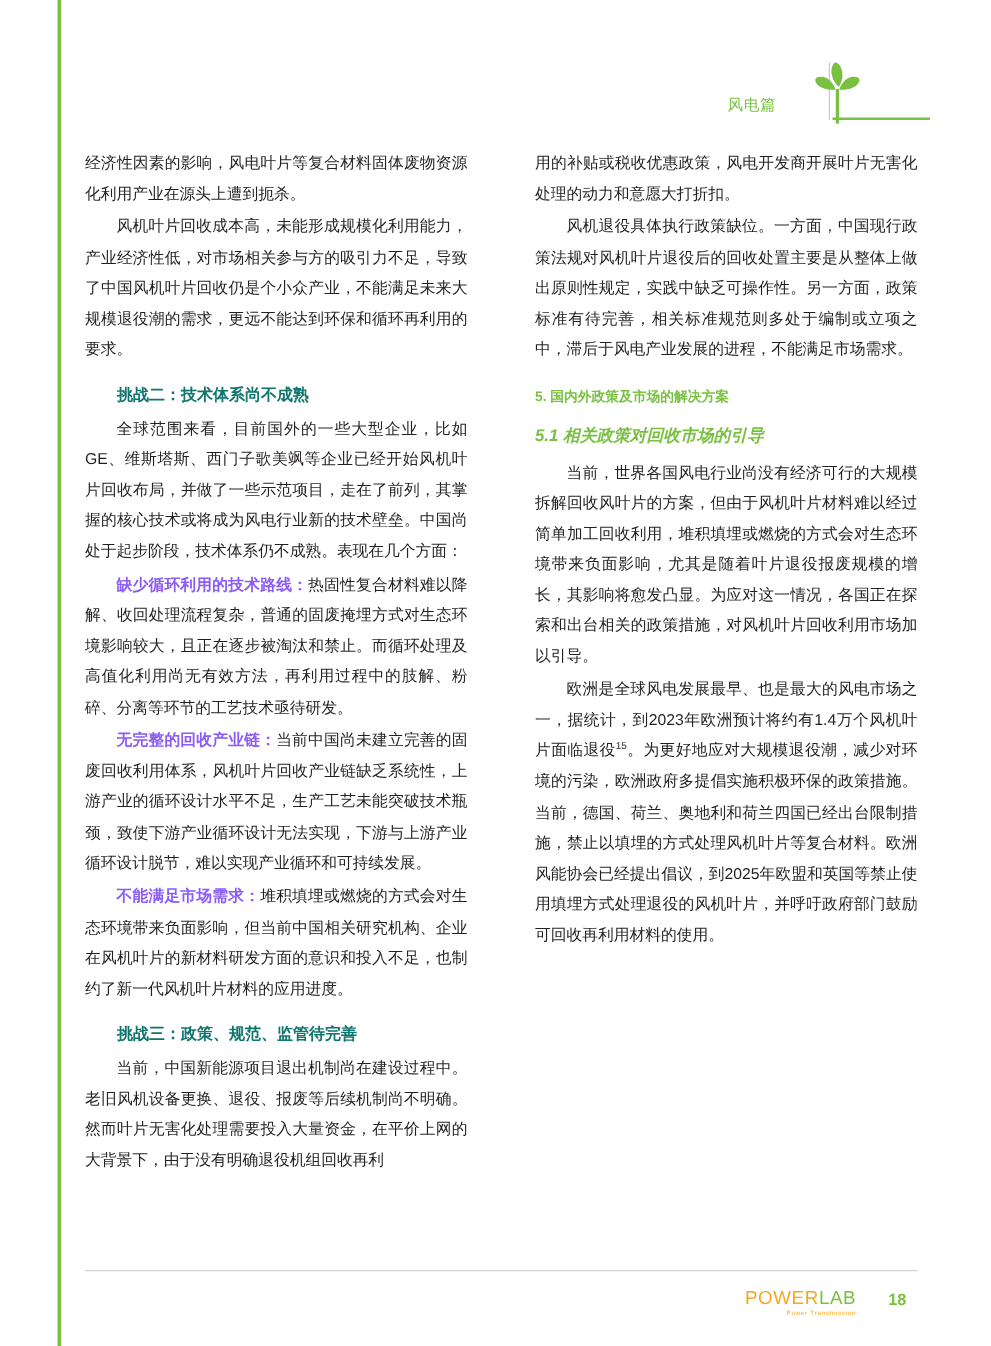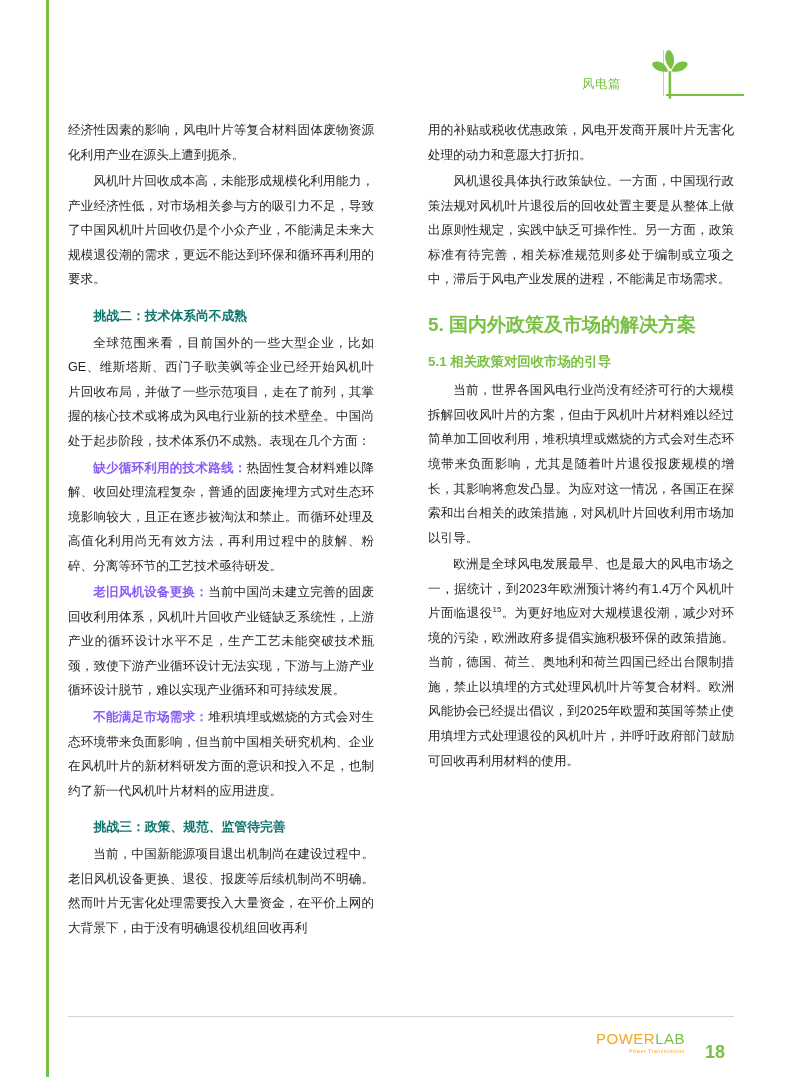--- a/index.html
+++ b/index.html
@@ -100,33 +100,34 @@
     text-indent: 2em;
     line-height: 1.95;
     color: #0f766e;
   }
   .run-head {
     font-weight: bold;
     color: #8b5cf6;
   }
   h2.section-head {
     margin: 18px 0 10px 0;
-    font-size: 19px;
+    font-size: 11px;
     font-weight: bold;
     color: #7ac143;
     line-height: 1.6;
     text-indent: 0;
   }
   h3.section-sub {
     margin: 6px 0 4px 0;
     font-size: 13.4px;
     font-weight: bold;
     color: #7ac143;
     line-height: 1.8;
     text-indent: 0;
+    font-style: italic;
   }
   sup { font-size: 8px; vertical-align: super; }
 
   
   .footer-rule {
     position: absolute;
     left: 68px;
     width: 666px;
     top: 1016px;
     height: 1px;
@@ -154,22 +155,22 @@
   .footer-logo .pl-main .lab { color: #7ac143; }
   .footer-logo .pl-sub {
     font-size: 5px;
     color: #f5a623;
     letter-spacing: 0.6px;
     margin-top: 1px;
   }
   .page-num {
     position: absolute;
     right: 22px;
-    top: 12px;
-    font-size: 18px;
+    top: 2px;
+    font-size: 13px;
     font-weight: bold;
     color: #7ac143;
   }
 </style>
 </head>
 <body>
 
 <div class="page">
 
   <div class="left-rule"></div>
@@ -189,21 +190,21 @@
       </svg>
     </div>
   </div>
 
   <div class="col col-left" id="col-left">
       <p class="para noindent">经济性因素的影响，风电叶片等复合材料固体废物资源化利用产业在源头上遭到扼杀。</p>
       <p class="para">风机叶片回收成本高，未能形成规模化利用能力，产业经济性低，对市场相关参与方的吸引力不足，导致了中国风机叶片回收仍是个小众产业，不能满足未来大规模退役潮的需求，更远不能达到环保和循环再利用的要求。</p>
       <h3 class="sub-head">挑战二：技术体系尚不成熟</h3>
       <p class="para">全球范围来看，目前国外的一些大型企业，比如GE、维斯塔斯、西门子歌美飒等企业已经开始风机叶片回收布局，并做了一些示范项目，走在了前列，其掌握的核心技术或将成为风电行业新的技术壁垒。中国尚处于起步阶段，技术体系仍不成熟。表现在几个方面：</p>
       <p class="para"><span class="run-head">缺少循环利用的技术路线：</span><span>热固性复合材料难以降解、收回处理流程复杂，普通的固废掩埋方式对生态环境影响较大，且正在逐步被淘汰和禁止。而循环处理及高值化利用尚无有效方法，再利用过程中的肢解、粉碎、分离等环节的工艺技术亟待研发。</span></p>
-      <p class="para"><span class="run-head">老旧风机设备更换：</span><span>当前中国尚未建立完善的固废回收利用体系，风机叶片回收产业链缺乏系统性，上游产业的循环设计水平不足，生产工艺未能突破技术瓶颈，致使下游产业循环设计无法实现，下游与上游产业循环设计脱节，难以实现产业循环和可持续发展。</span></p>
+      <p class="para"><span class="run-head">无完整的回收产业链：</span><span>当前中国尚未建立完善的固废回收利用体系，风机叶片回收产业链缺乏系统性，上游产业的循环设计水平不足，生产工艺未能突破技术瓶颈，致使下游产业循环设计无法实现，下游与上游产业循环设计脱节，难以实现产业循环和可持续发展。</span></p>
       <p class="para"><span class="run-head">不能满足市场需求：</span><span>堆积填埋或燃烧的方式会对生态环境带来负面影响，但当前中国相关研究机构、企业在风机叶片的新材料研发方面的意识和投入不足，也制约了新一代风机叶片材料的应用进度。</span></p>
       <h3 class="sub-head">挑战三：政策、规范、监管待完善</h3>
       <p class="para">当前，中国新能源项目退出机制尚在建设过程中。老旧风机设备更换、退役、报废等后续机制尚不明确。然而叶片无害化处理需要投入大量资金，在平价上网的大背景下，由于没有明确退役机组回收再利</p>
     </div>
 
   <div class="col col-right" id="col-right">
       <p class="para noindent">用的补贴或税收优惠政策，风电开发商开展叶片无害化处理的动力和意愿大打折扣。</p>
       <p class="para">风机退役具体执行政策缺位。一方面，中国现行政策法规对风机叶片退役后的回收处置主要是从整体上做出原则性规定，实践中缺乏可操作性。另一方面，政策标准有待完善，相关标准规范则多处于编制或立项之中，滞后于风电产业发展的进程，不能满足市场需求。</p>
       <h2 class="section-head">5. 国内外政策及市场的解决方案</h2>
       <h3 class="section-sub">5.1 相关政策对回收市场的引导</h3>

